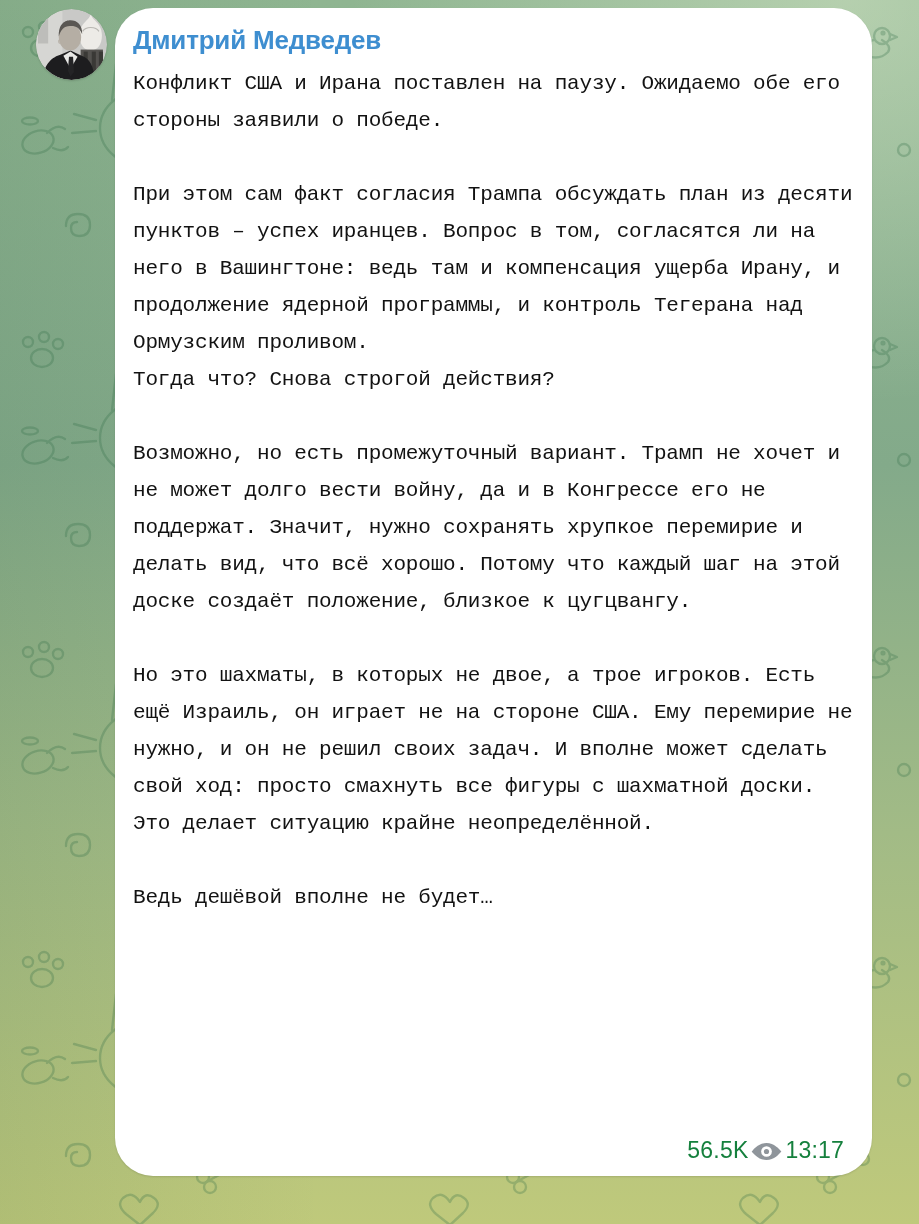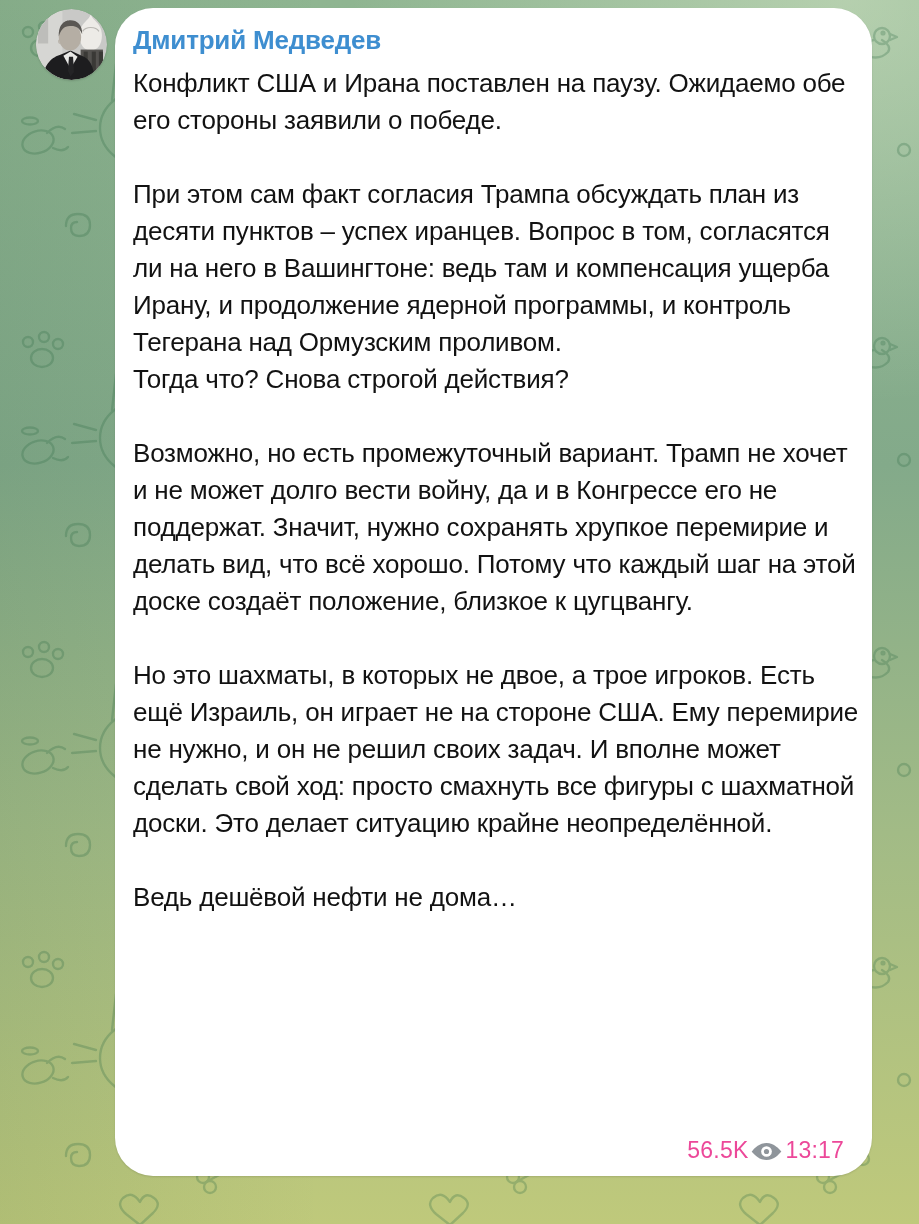--- a/index.html
+++ b/index.html
@@ -36,31 +36,32 @@
   }
   .sender {
     font-size: 26px; font-weight: bold;
     color: #3e8ed0;
     line-height: 37px;
     margin-bottom: 6px;
     cursor: pointer;
     letter-spacing: -0.2px;
   }
   .msg-text {
-    font-size: 26px;
+    font-size: 21px;
     line-height: 37px;
     letter-spacing: -0.2px;
     color: #121212;
     width: 725px;
+    font-family: Liberation Mono, monospace;
   }
   .block + .block { margin-top: 37px; }
   .meta {
     position: absolute; right: 28px; bottom: 12px;
     display: flex; align-items: center; gap: 2px;
-    font-size: 23px; color: #ec4899;
+    font-size: 23px; color: #15803d;
     letter-spacing: 0.2px;
   }
   .meta .eye { display: block; margin-top: 2px; }
 </style>
 </head>
 <body>
 
 <div class="wallpaper"></div>
 
 <svg class="doodles" width="919" height="1224" aria-hidden="true">
@@ -150,21 +151,21 @@
         <div class="line">При этом сам факт согласия Трампа обсуждать план из десяти пунктов – успех иранцев. Вопрос в том, согласятся ли на него в Вашингтоне: ведь там и компенсация ущерба Ирану, и продолжение ядерной программы, и контроль Тегерана над Ормузским проливом.</div>
         <div class="line">Тогда что? Снова строгой действия?</div>
       </div>
       <div class="block">
         <div class="line">Возможно, но есть промежуточный вариант. Трамп не хочет и не может долго вести войну, да и в Конгрессе его не поддержат. Значит, нужно сохранять хрупкое перемирие и делать вид, что всё хорошо. Потому что каждый шаг на этой доске создаёт положение, близкое к цугцвангу.</div>
       </div>
       <div class="block">
         <div class="line">Но это шахматы, в которых не двое, а трое игроков. Есть ещё Израиль, он играет не на стороне США. Ему перемирие не нужно, и он не решил своих задач. И вполне может сделать свой ход: просто смахнуть все фигуры с шахматной доски. Это делает ситуацию крайне неопределённой.</div>
       </div>
       <div class="block">
-        <div class="line">Ведь дешёвой нефти не дома…</div>
+        <div class="line">Ведь дешёвой вполне не будет…</div>
       </div>
     </div>
   <div class="meta">
     <span>56.5K</span>
     <svg class="eye" width="33" height="21" viewBox="0 0 34 22">
       <path d="M17 2 C9 2 3.5 8.5 1.5 11 C3.5 13.5 9 20 17 20 C25 20 30.5 13.5 32.5 11 C30.5 8.5 25 2 17 2 Z" fill="#8f959b"></path>
       <circle cx="17" cy="11" r="5.6" fill="#ffffff"></circle>
       <circle cx="17" cy="11" r="2.7" fill="#8f959b"></circle>
     </svg>
     <span>13:17</span>

